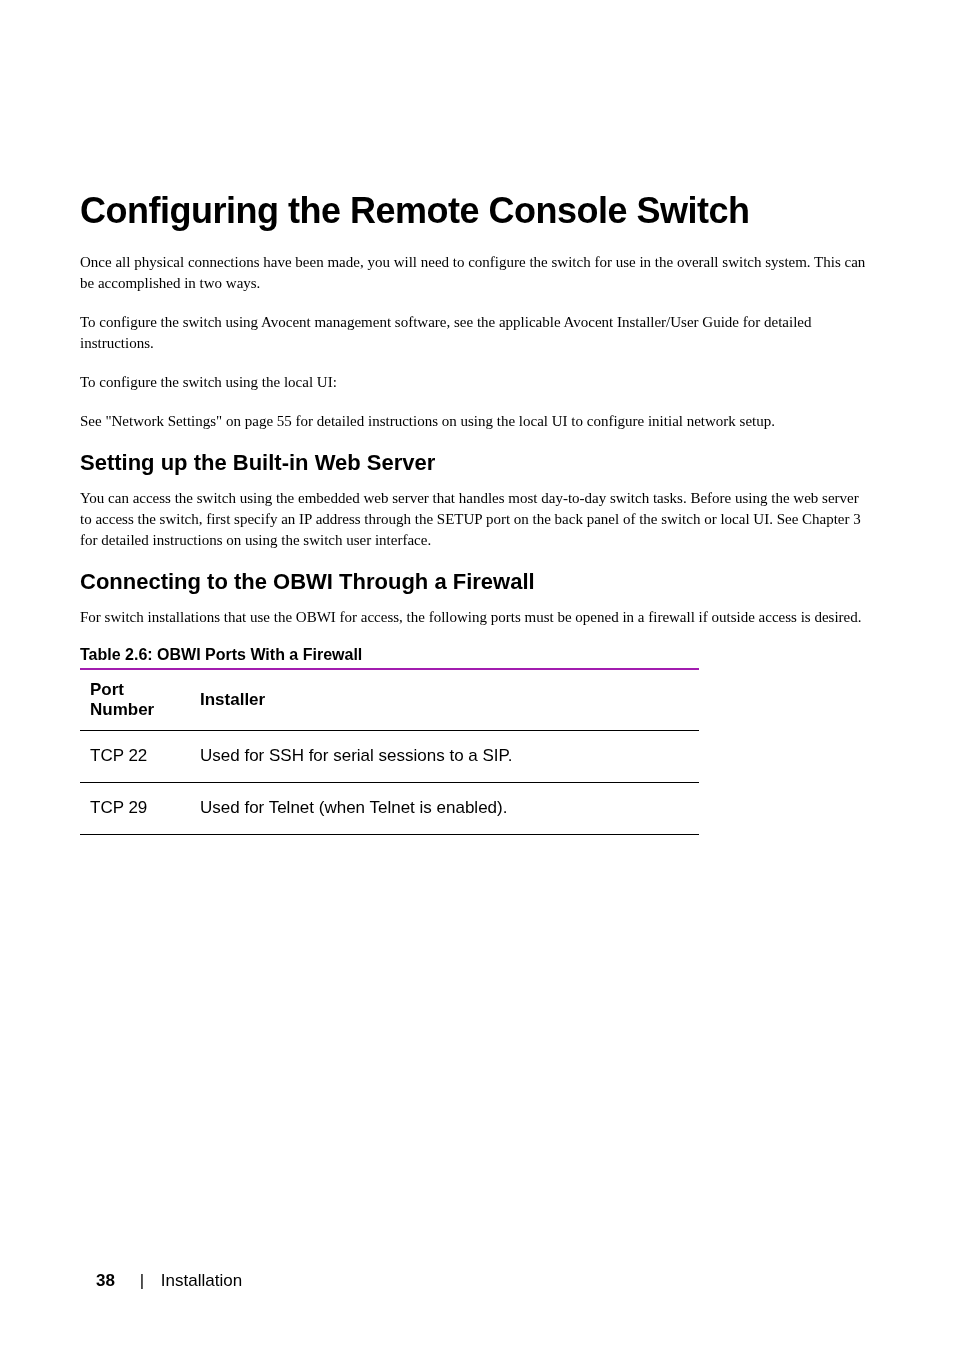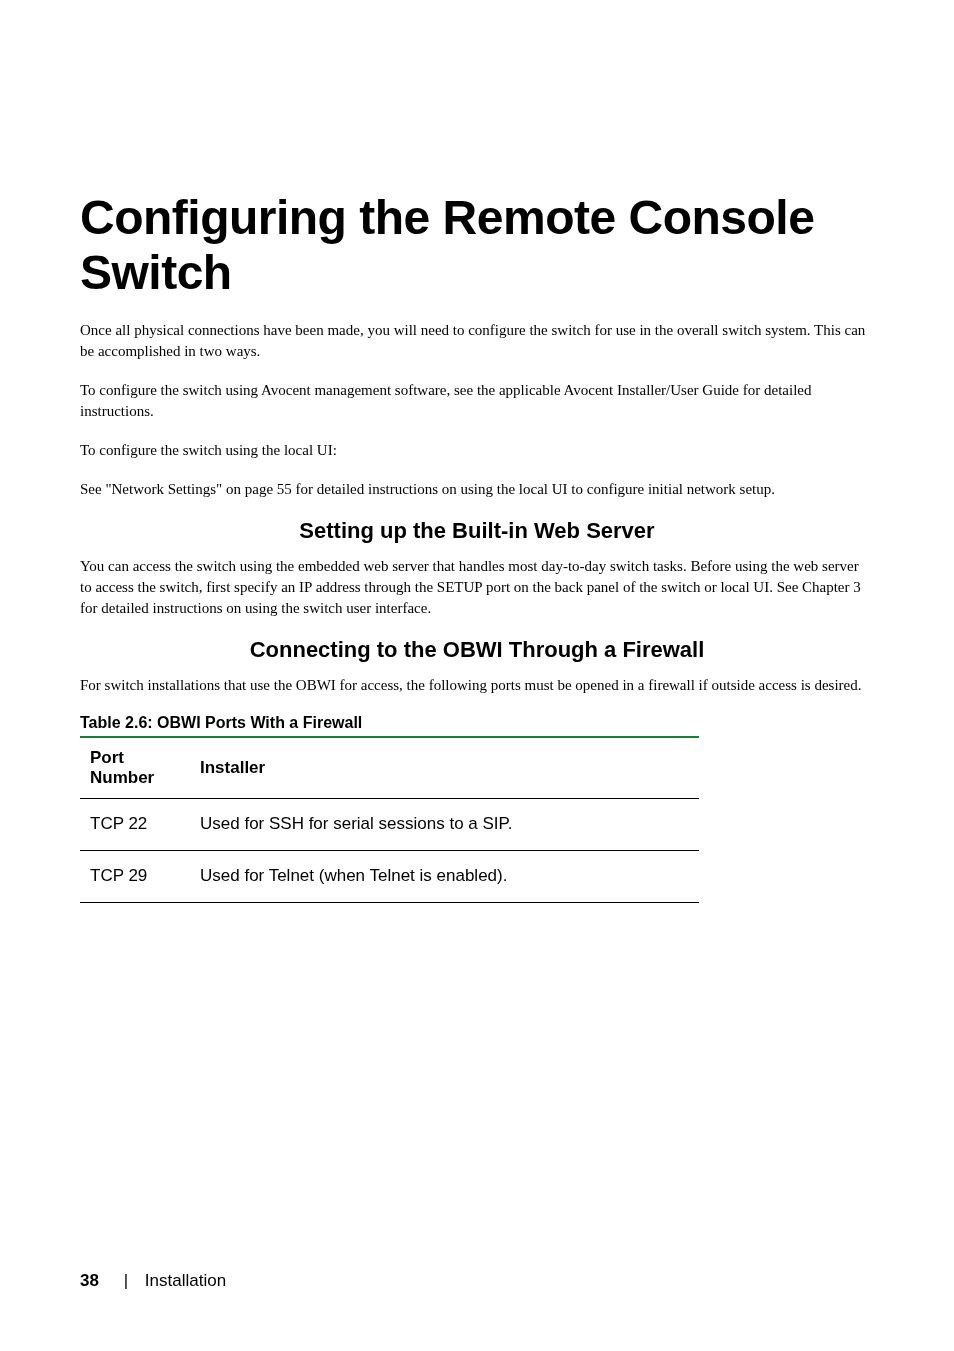--- a/index.html
+++ b/index.html
@@ -12,52 +12,51 @@
       font-family: Georgia, 'Times New Roman', serif;
       color: #000;
       width: 954px;
       height: 1351px;
       padding: 190px 80px 60px 80px;
       position: relative;
     }
     h1 {
       font-family: Arial, Helvetica, sans-serif;
       font-weight: bold;
-      font-size: 48px;
+      font-size: 36px;
       margin-bottom: 20px;
       letter-spacing: -0.5px;
     }
     .body-text {
       font-size: 15px;
       line-height: 1.4;
       margin-bottom: 18px;
     }
     h2 {
       font-family: Arial, Helvetica, sans-serif;
       font-weight: bold;
       font-size: 22px;
       margin-top: 12px;
       margin-bottom: 12px;
-      text-align: center;
     }
     .table-caption {
       font-family: Liberation Sans, sans-serif;
       font-weight: bold;
       font-size: 16px;
       margin-top: 8px;
       margin-bottom: 4px;
     }
     table {
       border-collapse: collapse;
       width: 78%;
       font-family: Arial, Helvetica, sans-serif;
       font-size: 17px;
     }
     thead tr {
-      border-top: 2px solid #15803d;
+      border-top: 2px solid #a21caf;
       border-bottom: 1.5px solid #000;
     }
     th {
       text-align: left;
       font-weight: bold;
       padding: 10px 12px 10px 10px;
       vertical-align: middle;
     }
     th:first-child {
       width: 110px;
@@ -72,20 +71,21 @@
     }
     .footer {
       position: absolute;
       bottom: 60px;
       left: 80px;
       font-family: Arial, Helvetica, sans-serif;
       font-size: 17px;
     }
     .footer .page-num {
       font-weight: bold;
+      margin-left: 16px;
     }
     .footer .divider {
       margin: 0 12px 0 20px;
       font-weight: normal;
       color: #000;
     }
   </style>
 </head>
 <body>
 

